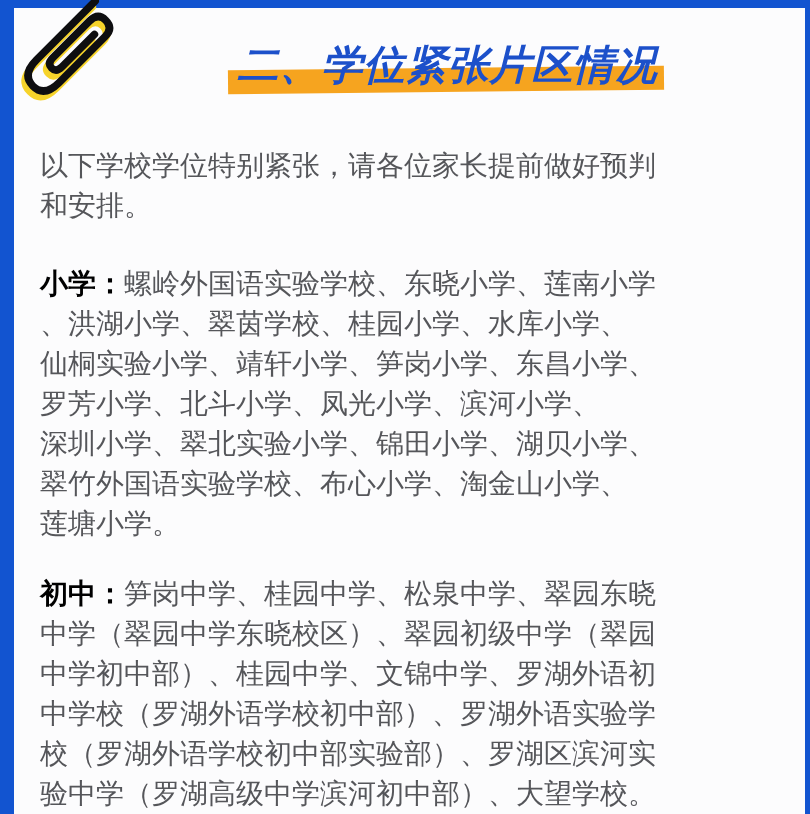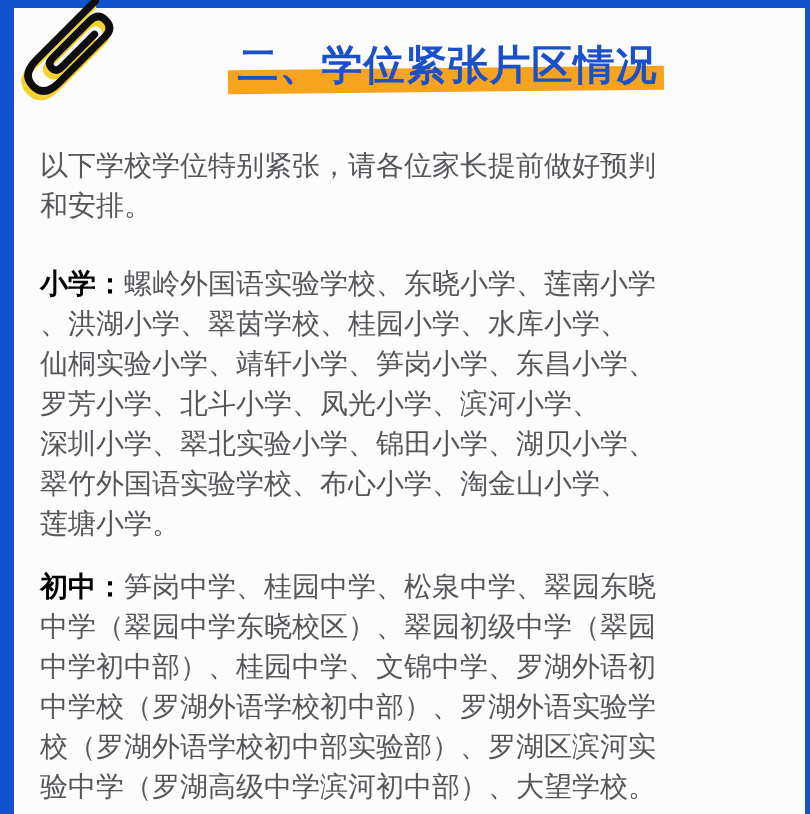--- a/index.html
+++ b/index.html
@@ -29,20 +29,21 @@
 
   .title-wrap {
     margin-top: 30px;
     height: 62px;
     text-align: center;
   }
   .title-inner {
     position: relative;
     display: inline-block;
     transform: translateX(38px);
+    font-style: italic;
   }
   .page-title {
     position: relative;
     z-index: 1;
     margin: 0;
     font-size: 41px;
     line-height: 54px;
     font-weight: 900;
     letter-spacing: 1px;
     color: #1c50ca;
@@ -63,21 +64,21 @@
     color: #55565a;
     font-size: 28px;
     line-height: 40px;
     font-family: Liberation Serif, serif;
   }
   .intro {
     margin: 46px 0 0;
     white-space: pre-line;
   }
   .school-section { margin: 38px 0 0; }
-  .school-section + .school-section { margin-top: 23px; }
+  .school-section + .school-section { margin-top: 30px; }
   .school-section .section-label {
     font-weight: 700;
     color: #000000;
   }
   .school-section .school-list { white-space: pre-line; }
 </style>
 </head>
 <body>
 
 <div class="page">

